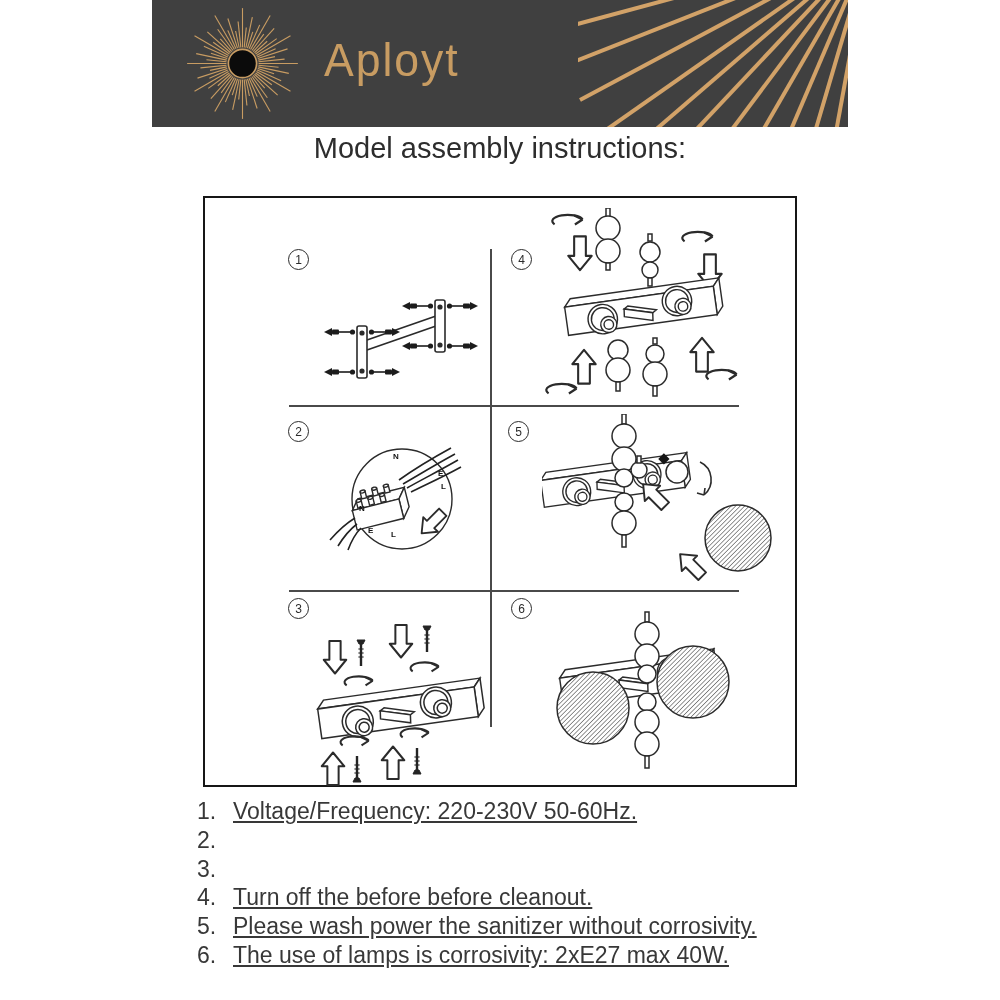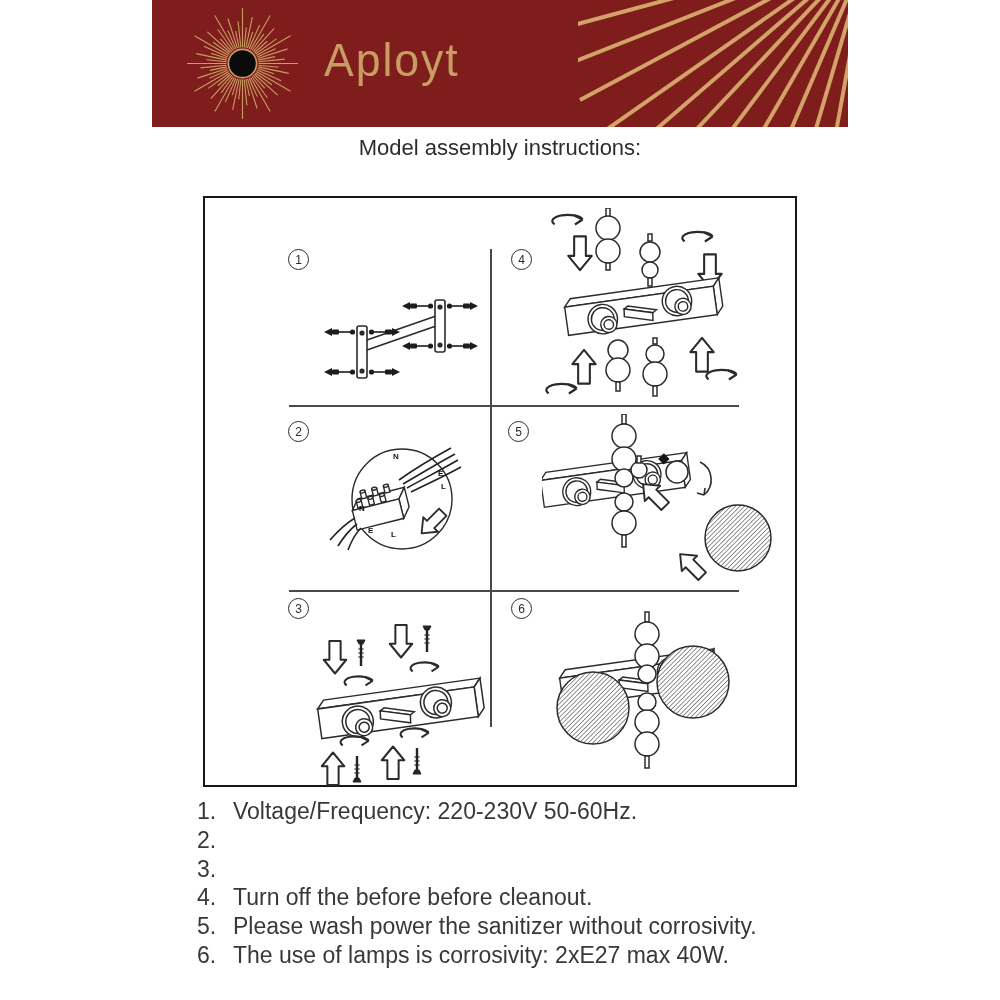--- a/index.html
+++ b/index.html
@@ -1,38 +1,38 @@
 <!DOCTYPE html>
 <html><head>
 <meta charset="utf-8">
 <style>
   html,body{margin:0;padding:0;background:#ffffff;}
   body{width:1000px;height:1000px;position:relative;font-family:"Liberation Sans",sans-serif;overflow:hidden;}
   .abs{position:absolute;}
 
   
-  .banner{left:152px;top:0;width:696px;height:127px;background:#7f1d1d;overflow:hidden;}
+  .banner{left:152px;top:0;width:696px;height:127px;background:#404040;overflow:hidden;}
   .brand-text{left:172px;top:33px;font-size:46px;letter-spacing:2px;color:#c89c62;font-weight:400;transform:scaleX(.97);transform-origin:left;}
 
   
   .title-block{left:0;top:134px;width:1000px;text-align:center;color:#2d2d2d;}
-  .title-line{font-size:22px;line-height:28px;}
+  .title-line{font-size:29px;line-height:28px;}
 
   
   .diagram-box{left:203px;top:196px;width:590px;height:587px;border:2px solid #161616;background:#fff;}
   .divider-v{left:285px;top:51px;width:2px;height:478px;background:#4a4a4a;}
   .divider-h{left:84px;width:450px;height:2px;background:#4a4a4a;}
   .step-badge{width:19px;height:19px;border:1.4px solid #2b2b2b;border-radius:50%;
     display:flex;align-items:center;justify-content:center;font-size:12px;color:#2b2b2b;}
 
   
   .instructions{left:197px;top:797px;width:640px;color:#383838;}
   .instr-row{display:flex;font-size:23px;line-height:28.8px;}
   .instr-num{width:24px;flex:none;}
-  .instr-text{margin-left:12px;white-space:nowrap;}
+  .instr-text{margin-left:12px;white-space:nowrap;text-decoration:underline;}
 
   svg text{font-family:"Liberation Sans",sans-serif;}
 </style>
 </head>
 <body>
 
 <svg class="abs" width="0" height="0" aria-hidden="true">
   <defs>
     <pattern id="hatch" patternUnits="userSpaceOnUse" width="3.2" height="3.2" patternTransform="rotate(45)">
       <rect width="3.2" height="3.2" fill="#ffffff"></rect>

